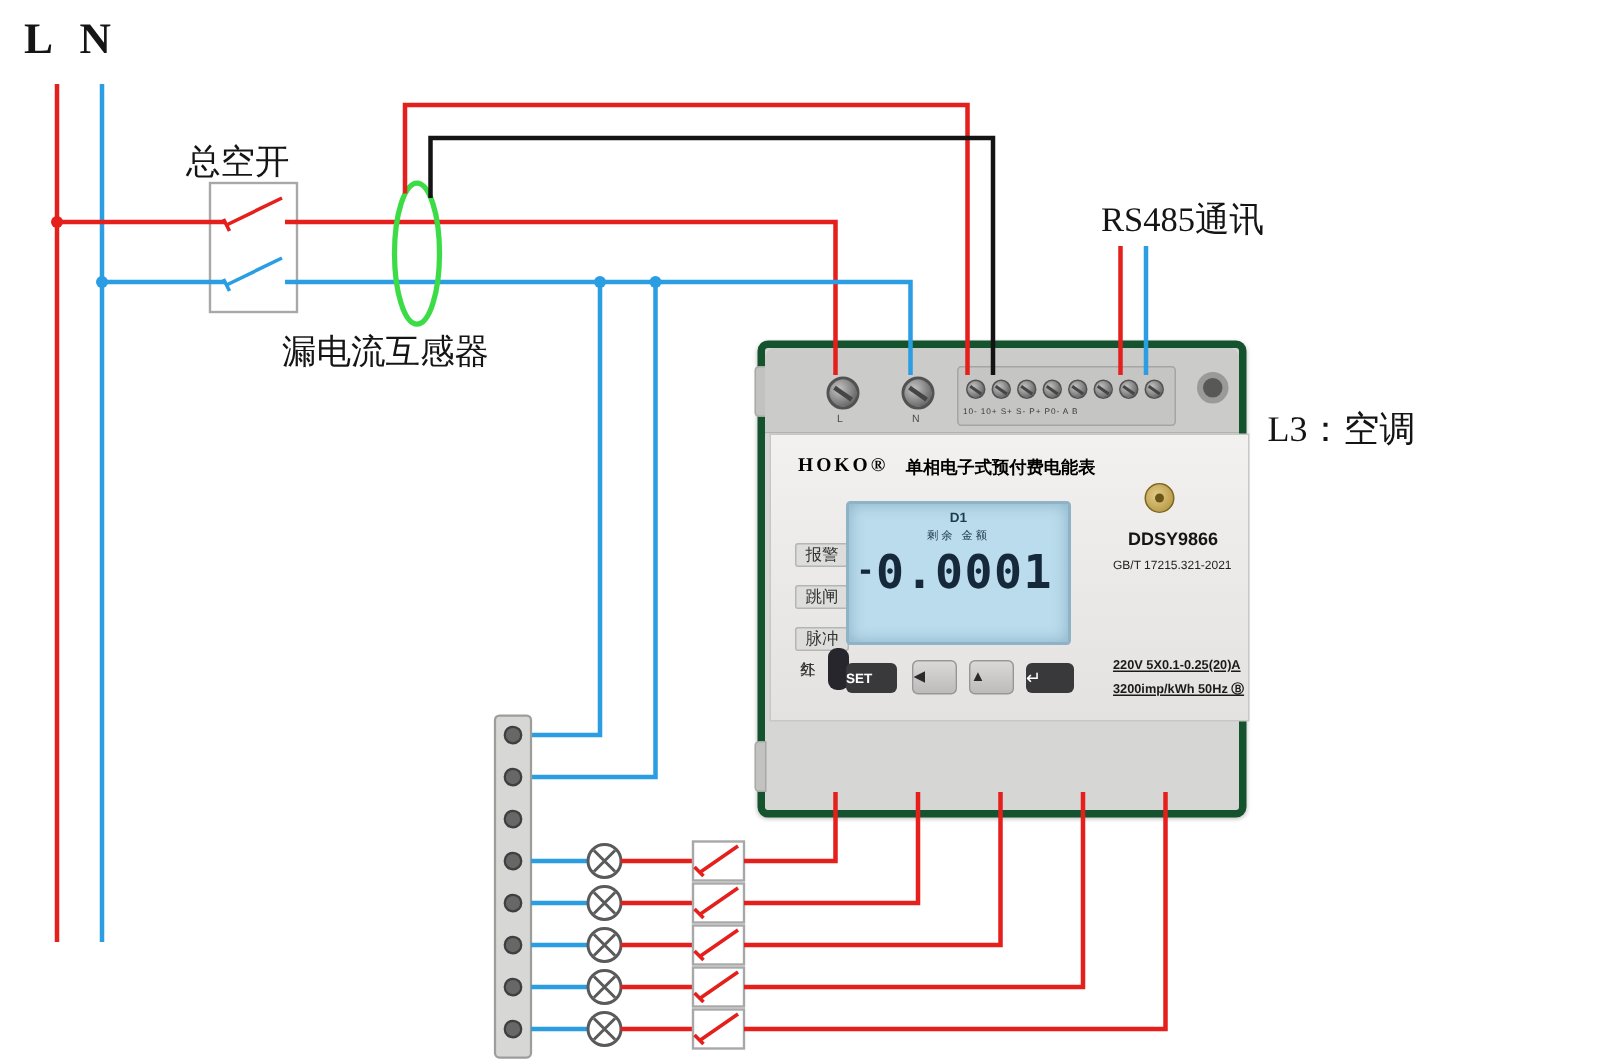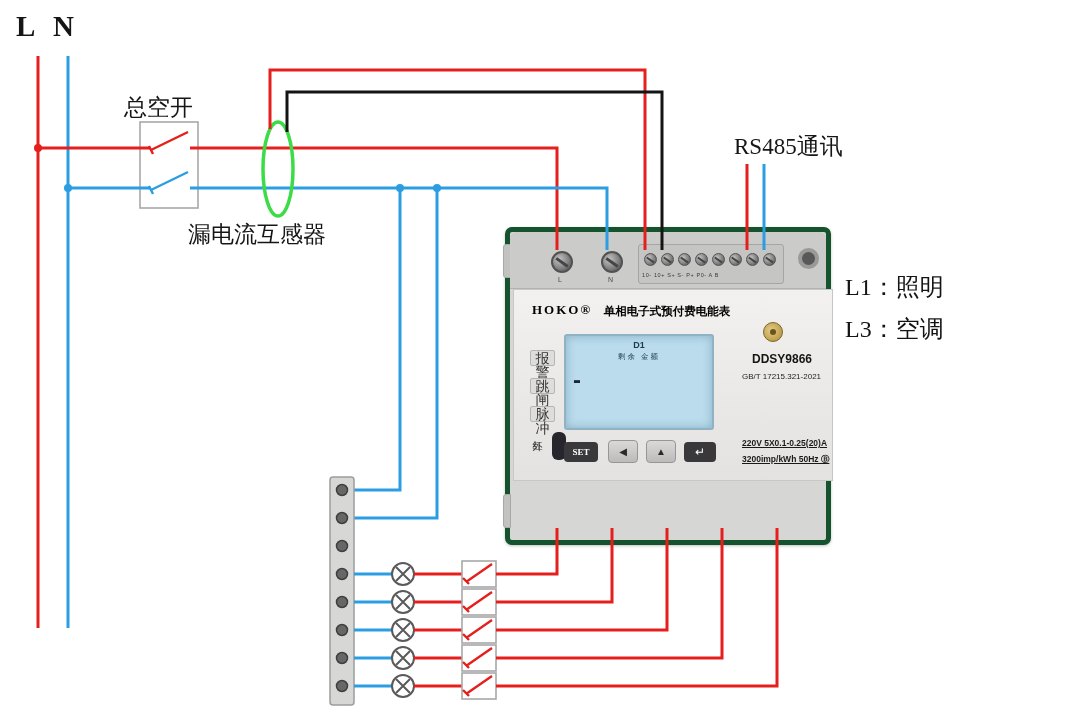--- a/index.html
+++ b/index.html
@@ -49,35 +49,35 @@
   .t-lbl { position:absolute; font-size:7px; color:#4a4a4a; }
   .aux-block { position:absolute; left:128px; top:12px; width:146px; height:40px; background:#c5c5c3; border:1px solid #a5a5a3; border-radius:3px; }
   .aux-lbl { position:absolute; left:3px; top:27px; font-size:5.5px; letter-spacing:.6px; color:#3a3a3a; white-space:nowrap; }
   .mount-hole { position:absolute; left:288px; top:16px; width:21px; height:21px; border-radius:50%; background:#585858; border:4px solid #9a9a98; }
 
   .brand { position:absolute; left:18px; top:12px; font-family:"Liberation Serif","DejaVu Serif",serif; font-weight:700; font-size:13px; letter-spacing:2px; color:var(--meter-brand-red); }
   .m-title { position:absolute; left:78px; top:14px; width:150px; text-align:center; font-size:11.5px; font-weight:700; color:var(--meter-brand-red); white-space:nowrap; }
   .antenna { position:absolute; left:249px; top:32px; width:20px; height:20px; border-radius:50%; background:radial-gradient(circle at 40% 40%, #e3cc8a, #ad8c33); border:1px solid #7d6522; }
   .antenna::after { content:""; position:absolute; left:6px; top:6px; width:6px; height:6px; border-radius:50%; background:#6a5518; }
 
-  .ind { position:absolute; left:16px; width:25px; height:16px; background:#dddddb; border:1px solid #b5b5b3; border-radius:2px; font-size:14px; color:#333; text-align:center; line-height:14px; }
+  .ind { position:absolute; left:16px; width:36px; height:16px; background:#dddddb; border:1px solid #b5b5b3; border-radius:2px; font-size:11px; color:#333; text-align:center; line-height:14px;margin-top:12px; }
   .led { position:absolute; left:58px; width:6px; height:6px; border-radius:50%; background:#d42b20; }
   .ir-lbl { position:absolute; left:16px; top:142px; writing-mode:vertical-lr; text-orientation:upright; font-size:10px; letter-spacing:2px; color:#333; }
   .ir-win { position:absolute; left:38px; top:142px; width:14px; height:28px; background:#26262c; border-radius:6px; }
 
   .lcd { position:absolute; left:50px; top:44px; width:150px; height:96px; background:var(--lcd-bg); border:2px solid #8fb2c4; border-radius:3px; box-shadow:inset 0 0 10px rgba(50,95,125,.35); }
   .lcd-mode  { position:absolute; left:0; top:4px;  width:100%; text-align:center; font-size:9px; font-weight:700; color:#1d3a4e; }
   .lcd-sub   { position:absolute; left:0; top:16px; width:100%; text-align:center; font-size:7.5px; letter-spacing:2px; color:#1d3a4e; }
   .lcd-minus { position:absolute; left:7px; top:30px; font-size:24px; font-weight:700; color:#16293b; }
   .lcd-value { position:absolute; right:10px; top:28px; font-family:"DejaVu Sans Mono","Liberation Mono",monospace; font-size:31px; font-weight:700; letter-spacing:1px; color:#16293b; }
 
   .m-model    { position:absolute; left:238px; top:62px; font-size:12px; font-weight:700; color:#151515; }
   .m-standard { position:absolute; left:228px; top:82px; font-size:8px; color:#222; white-space:nowrap; }
 
-  .btn { position:absolute; border-radius:4px; text-align:center;font-family:Liberation Serif, serif; }
+  .btn { position:absolute; border-radius:4px; text-align:left; }
   .btn.dark  { background:#39393b; color:#fff; height:20px; line-height:20px; top:152px; }
   .btn.light { background:linear-gradient(#dad9d7,#bcbbb9); border:1px solid #96969a; color:#2a2a2a; width:30px; height:23px; line-height:21px; top:150px; font-size:10px; }
   #btn-set   { left:50px;  width:34px; font-size:9px; font-weight:700; }
   #btn-left  { left:94px; }
   #btn-up    { left:132px; }
   #btn-enter { left:170px; width:32px; font-size:12px; }
 
   .spec { position:absolute; left:228px; font-size:8.5px; font-weight:700; color:#1a1a1a; white-space:nowrap;text-decoration:underline; }
   #spec1 { top:148px; } #spec2 { top:164px; }
 
@@ -87,21 +87,20 @@
 <body>
 
 <div id="canvas">
 
   <div class="dlabel" id="supply-label">L N</div>
   <div class="dlabel" id="breaker-label">总空开</div>
   <div class="dlabel" id="ct-label">漏电流互感器</div>
   <div class="dlabel" id="rs485-label">RS485通讯</div>
 
   <div class="legend">
-    <div class="legend-item">L1：照明</div>
     <div class="legend-item">L3：空调</div>
   </div>
 
   <div class="meter">
     <div class="din-tab" style="top:12px"></div>
     <div class="din-tab" style="top:262px"></div>
 
     <div class="m-top">
       <div class="screw big" style="left:41px; top:19px"></div>
       <div class="screw big" style="left:91px; top:19px"></div>
@@ -133,20 +132,21 @@
       <div class="led" style="top:93px"></div>
       <div class="led" style="top:121px"></div>
 
       <div class="ir-lbl">红外</div>
       <div class="ir-win"></div>
 
       <div class="lcd">
         <div class="lcd-mode">D1</div>
         <div class="lcd-sub">剩余 金额</div>
         <div class="lcd-minus">-</div>
+        <div class="lcd-value">0.0001</div>
       </div>
 
       <div class="m-model">DDSY9866</div>
       <div class="m-standard">GB/T 17215.321-2021</div>
 
       <div class="btn dark" id="btn-set">SET</div>
       <div class="btn light" id="btn-left">◀</div>
       <div class="btn light" id="btn-up">▲</div>
       <div class="btn dark" id="btn-enter">↵</div>
 

